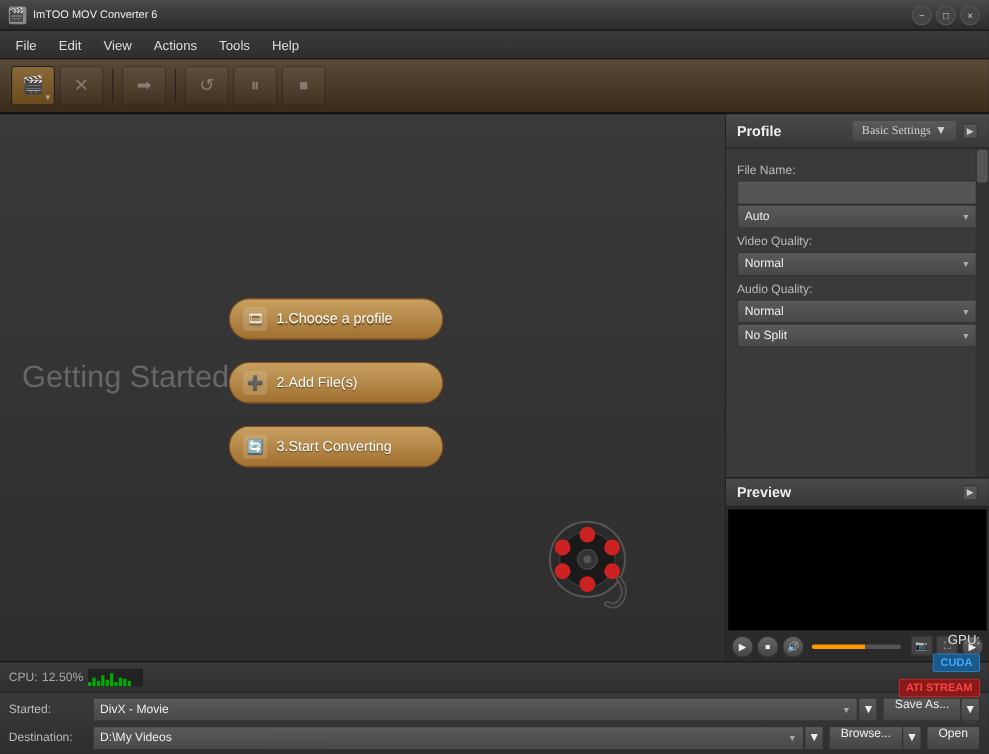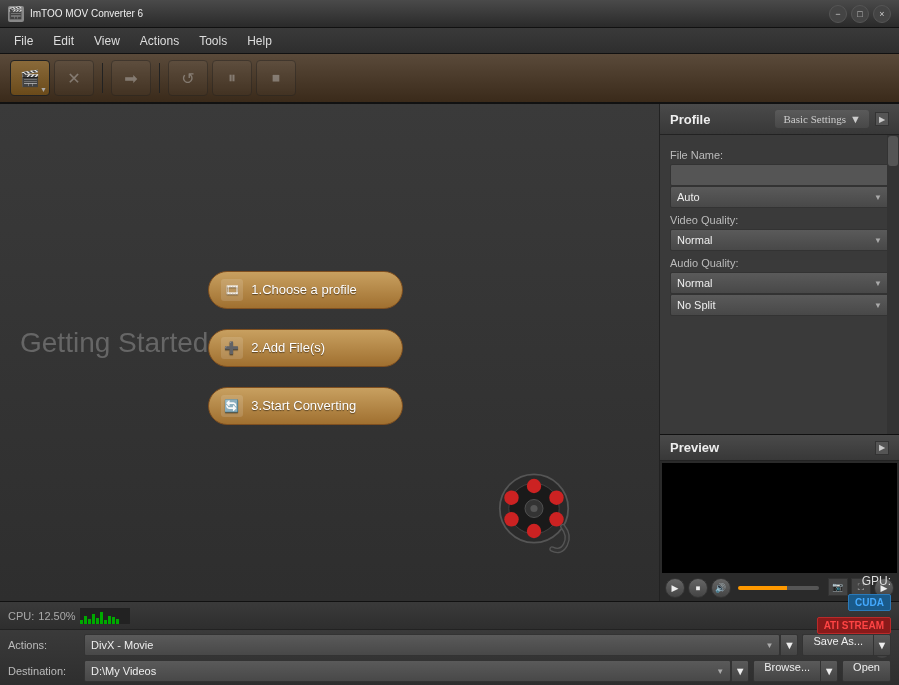--- a/index.html
+++ b/index.html
@@ -500,21 +500,21 @@
   <div id="gpu-info">
     <span>GPU:</span>
     <div class="gpu-badge cuda-badge">CUDA</div>
     <div class="gpu-badge ati-badge">ATI STREAM</div>
     <div class="gear-status">⚙</div>
   </div>
 </div>
 
 <div id="bottom-bar">
   <div class="bottom-row">
-    <span class="bottom-label">Actions:</span>
+    <span class="bottom-label">Started:</span>
     <div style="display:flex; align-items:center; flex:1; gap:4px;">
       <div style="flex:1; display:flex;">
         <div class="bottom-select" style="flex:1;">
           <span>DivX - Movie</span>
           <span class="arrow">▼</span>
         </div>
         <div class="bottom-btn save-arrow" style="background:linear-gradient(to bottom,#5a5a5a,#444);border:1px solid #333;border-radius:0 2px 2px 0;width:18px;display:flex;align-items:center;justify-content:center;">▼</div>
       </div>
       <div class="save-split">
         <div class="bottom-btn save-main">Save As...</div>

